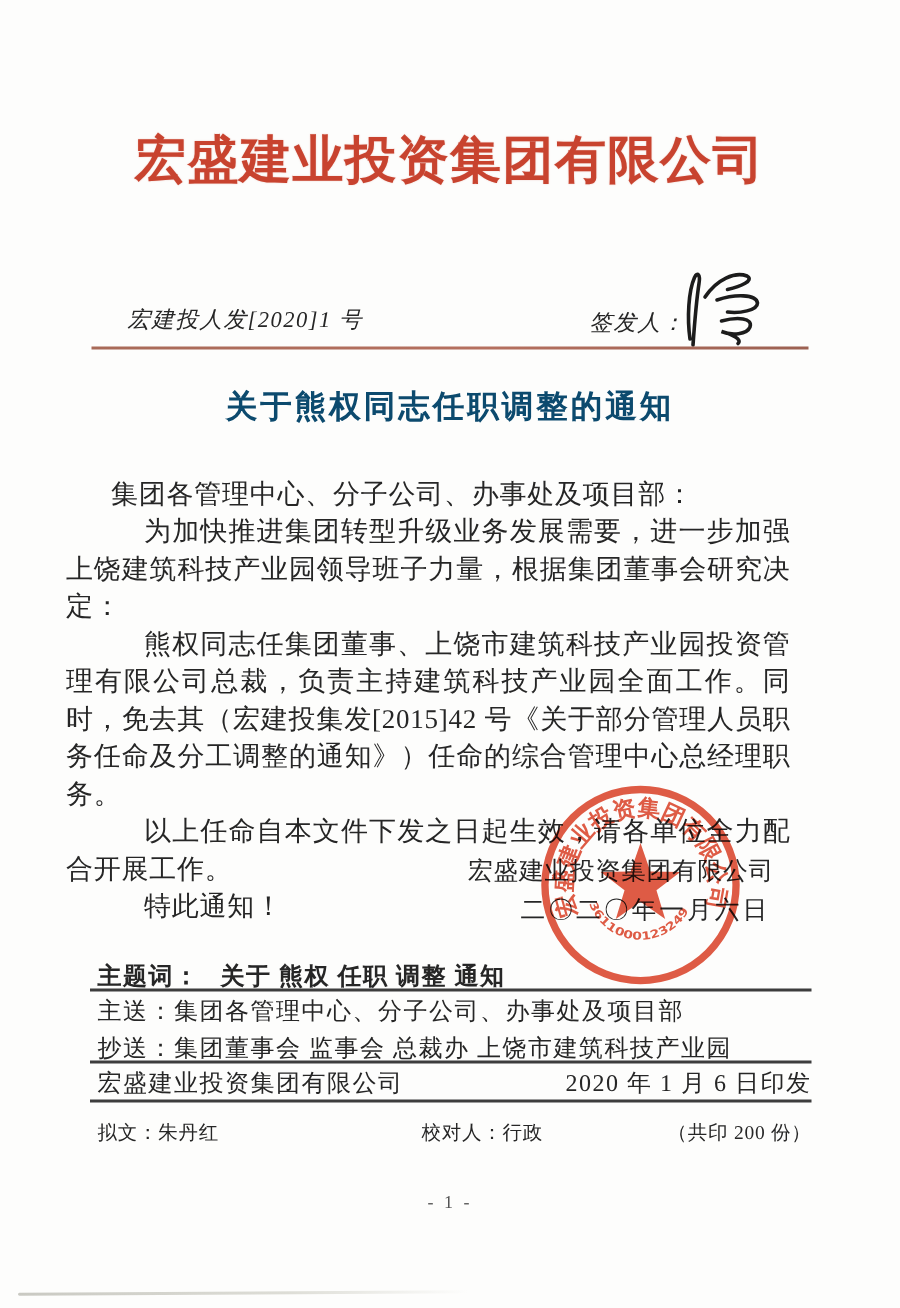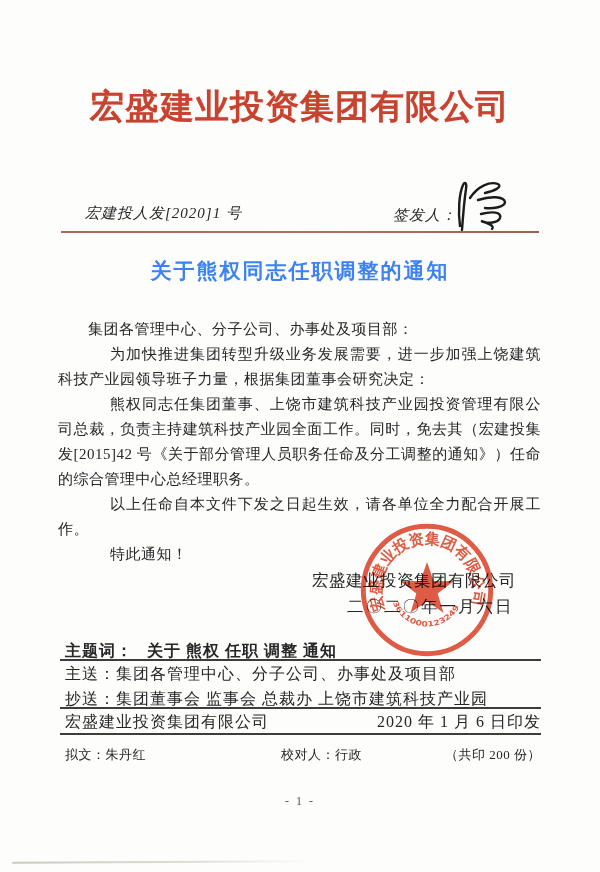--- a/index.html
+++ b/index.html
@@ -19,25 +19,25 @@
   .docnum-row{position:absolute;left:0;top:198px;width:100%;height:26px;font-size:15px;font-style:italic;}
   .doc-number{position:absolute;left:85px;top:6px;letter-spacing:1px;}
   .issuer-label{position:absolute;left:393px;top:8px;letter-spacing:1px;}
   .issuer-sig{position:absolute;left:448px;top:-22px;}
   .red-rule{
     position:absolute;left:61px;top:231px;width:478px;height:2px;
     background:linear-gradient(90deg,#a86a58,#b5705f 55%,#9c6152);
   }
   .notice-title{
     position:absolute;left:0;top:257px;width:100%;text-align:center;
-    font-size:21px;font-weight:bold;letter-spacing:2px;margin:0;color:#3b82f6;
+    font-size:21px;font-weight:bold;letter-spacing:2px;margin:0;color:#0c4a6e;
   }
   .body-block{
-    position:absolute;left:58px;top:317px;width:483px;
-    font-size:15px;line-height:25px;letter-spacing:.5px;
+    position:absolute;left:44px;top:317px;width:483px;
+    font-size:18px;line-height:25px;letter-spacing:.5px;
     text-align:justify;
   }
   .body-block p{margin:0;}
   .salutation{padding-left:30px;}
   .indent{text-indent:52px;}
   .sig-org{position:absolute;left:312px;top:570px;font-size:16.5px;letter-spacing:.5px;}
   .sig-date{position:absolute;left:347px;top:596px;font-size:16.5px;letter-spacing:2px;}
   .seal{
     position:absolute;left:357px;top:520px;width:140px;height:140px;
     mix-blend-mode:multiply;opacity:.9;

